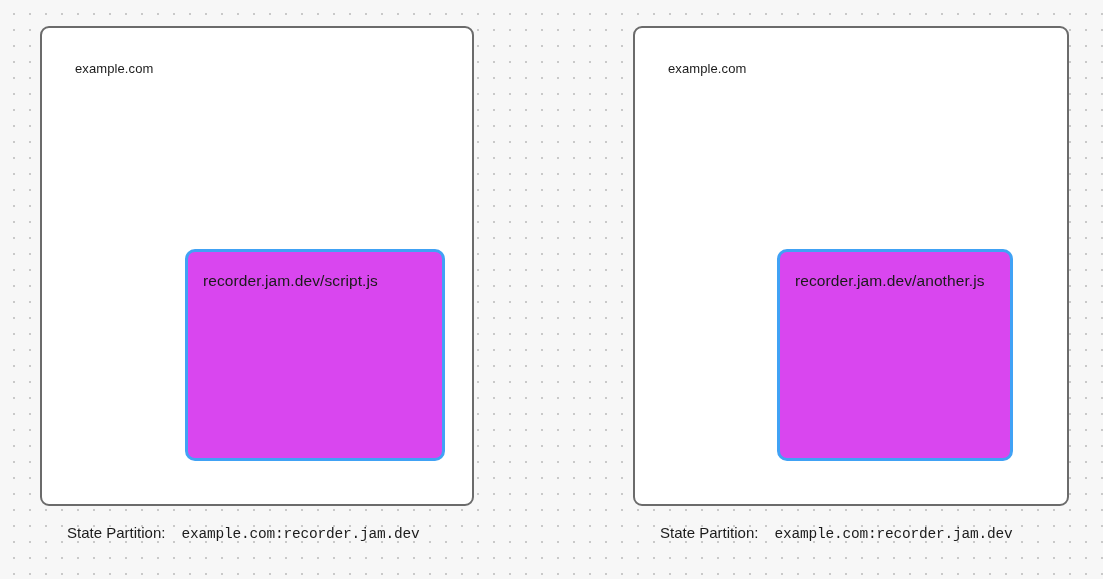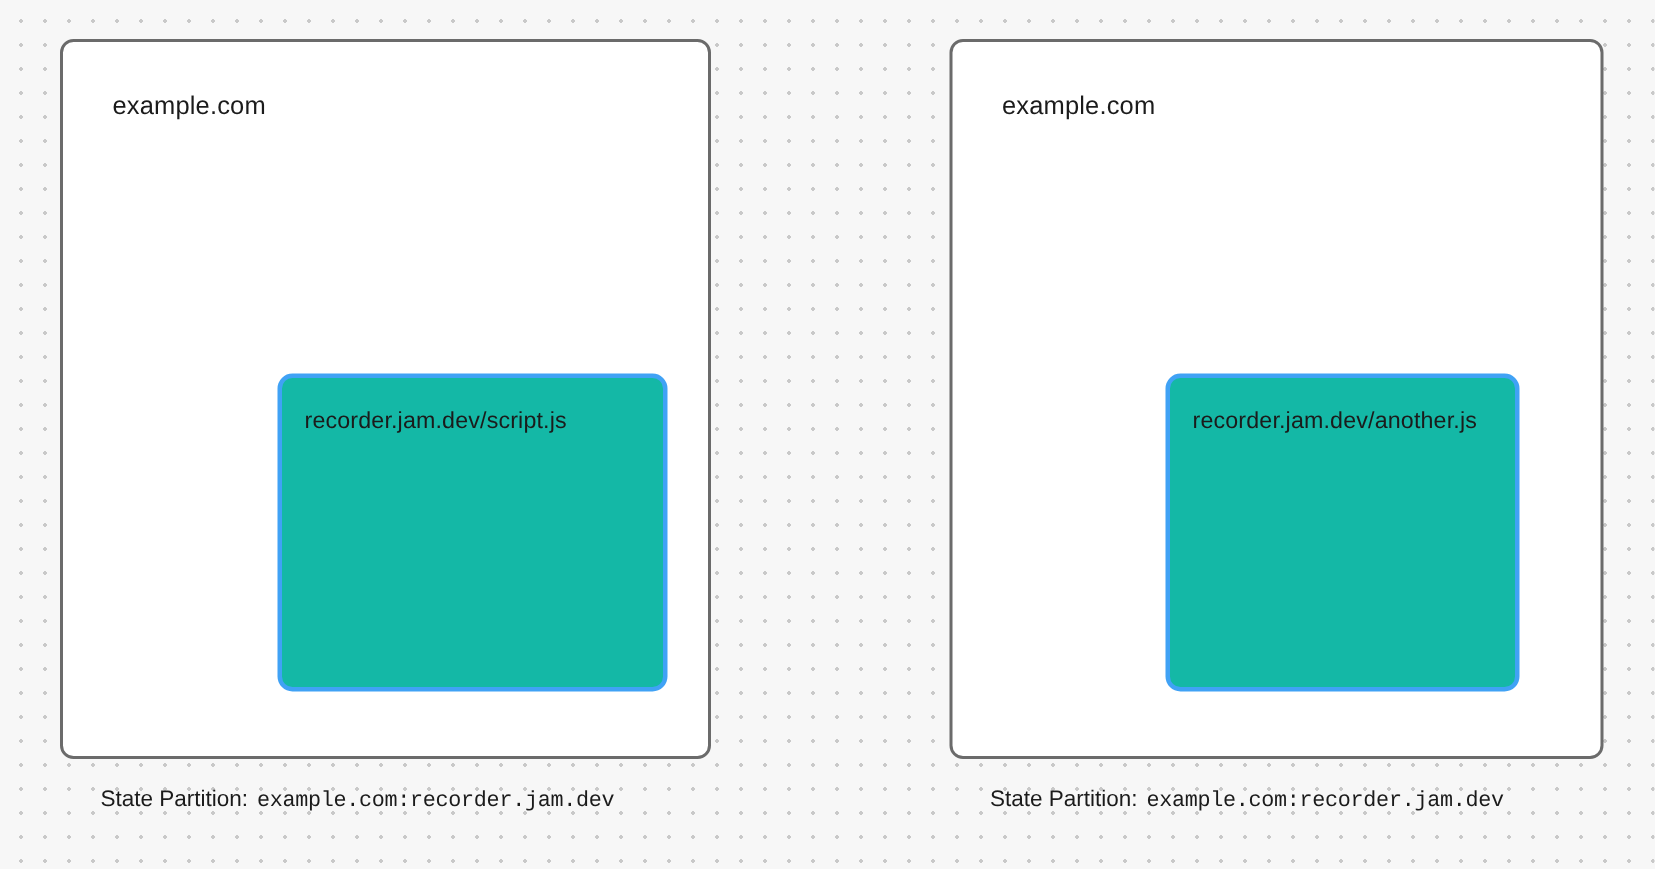--- a/index.html
+++ b/index.html
@@ -31,31 +31,31 @@
     border: 2px solid #6b6b6b;
     border-radius: 9px;
   }
   .context-card.left  { left: 40px;  top: 26px; width: 434px; height: 480px; }
   .context-card.right { left: 633px; top: 26px; width: 436px; height: 480px; }
 
   .origin-label {
     position: absolute;
     left: 33px;
     top: 33px;
-    font-size: 17px;
+    font-size: 13px;
     color: #1b1b1b;
     letter-spacing: 0.1px;
     white-space: nowrap;
   }
 
   
   .frame-box {
     position: absolute;
     box-sizing: border-box;
-    background: #14b8a6;
+    background: #d946ef;
     border: 3px solid #40a2f5;
     border-radius: 10px;
   }
   .context-card.left  .frame-box { left: 143px; top: 221px; width: 260px; height: 212px; }
   .context-card.right .frame-box { left: 142px; top: 221px; width: 236px; height: 212px; }
 
   .frame-label {
     position: absolute;
     left: 15px;
     top: 20px;
@@ -67,21 +67,21 @@
 
   
   .partition-caption {
     position: absolute;
     top: 524px;
     font-size: 15px;
     color: #1b1b1b;
     white-space: nowrap;
     display: flex;
     align-items: baseline;
-    gap: 6px;
+    gap: 16px;
   }
   .partition-caption.left  { left: 67px; }
   .partition-caption.right { left: 660px; }
 
   .partition-caption .caption-key {
     font-family: "Liberation Sans", sans-serif;
     font-size: 15px;
   }
   .partition-caption .caption-value {
     font-family: Liberation Mono, monospace;

